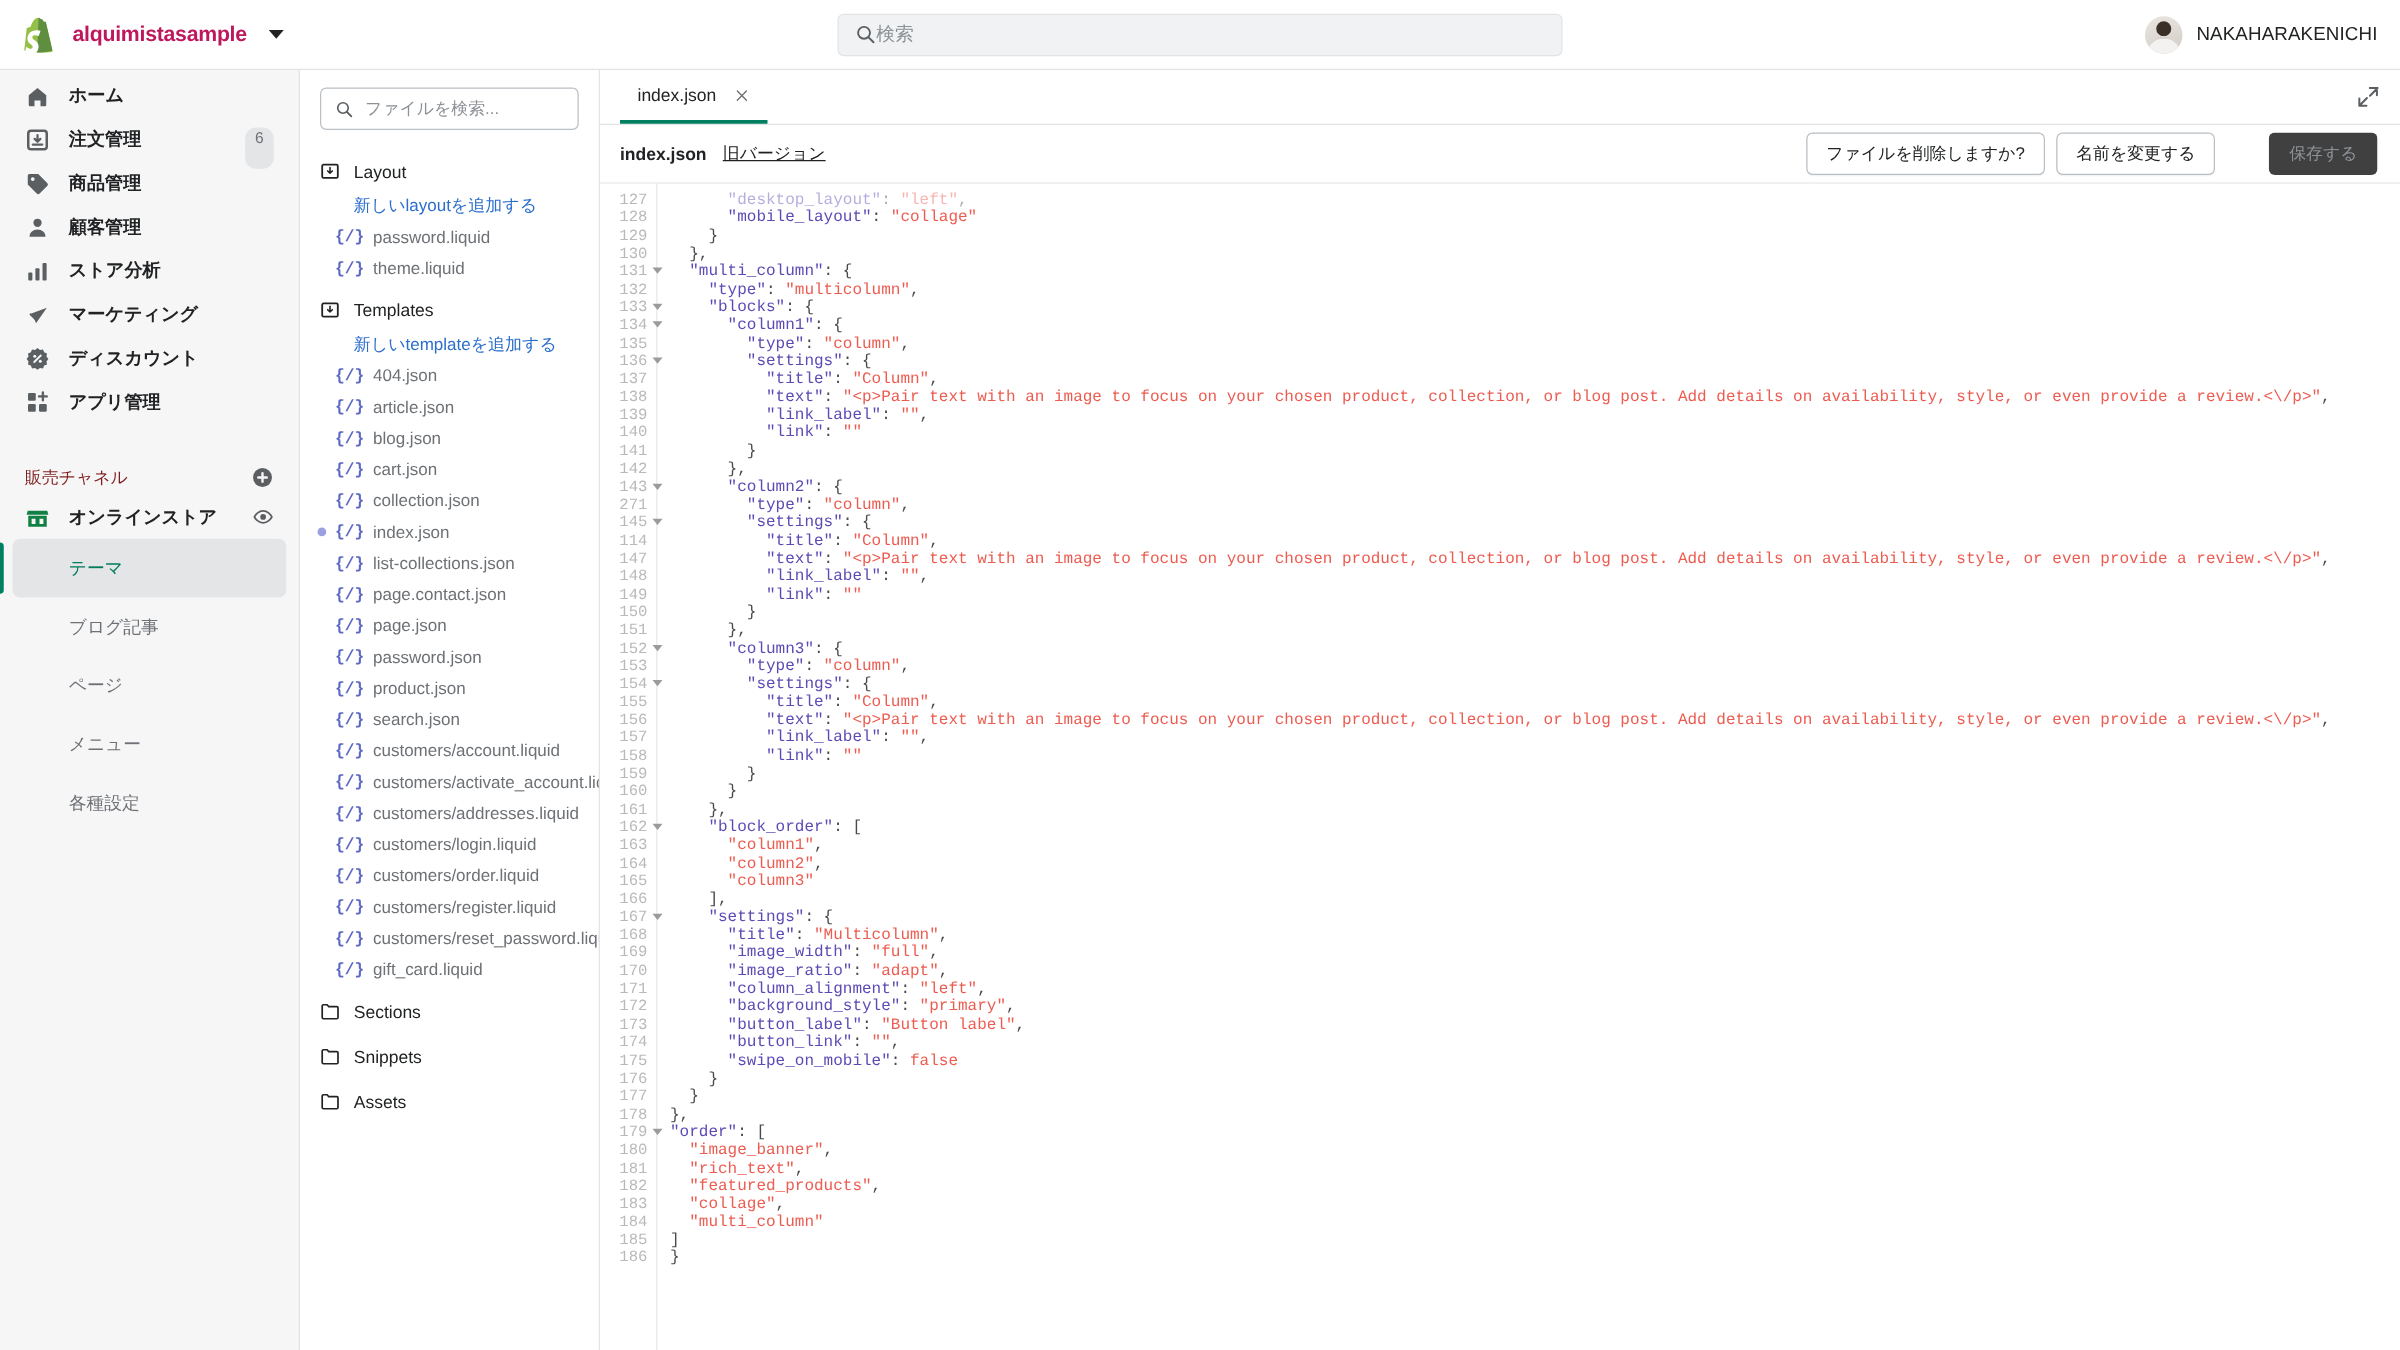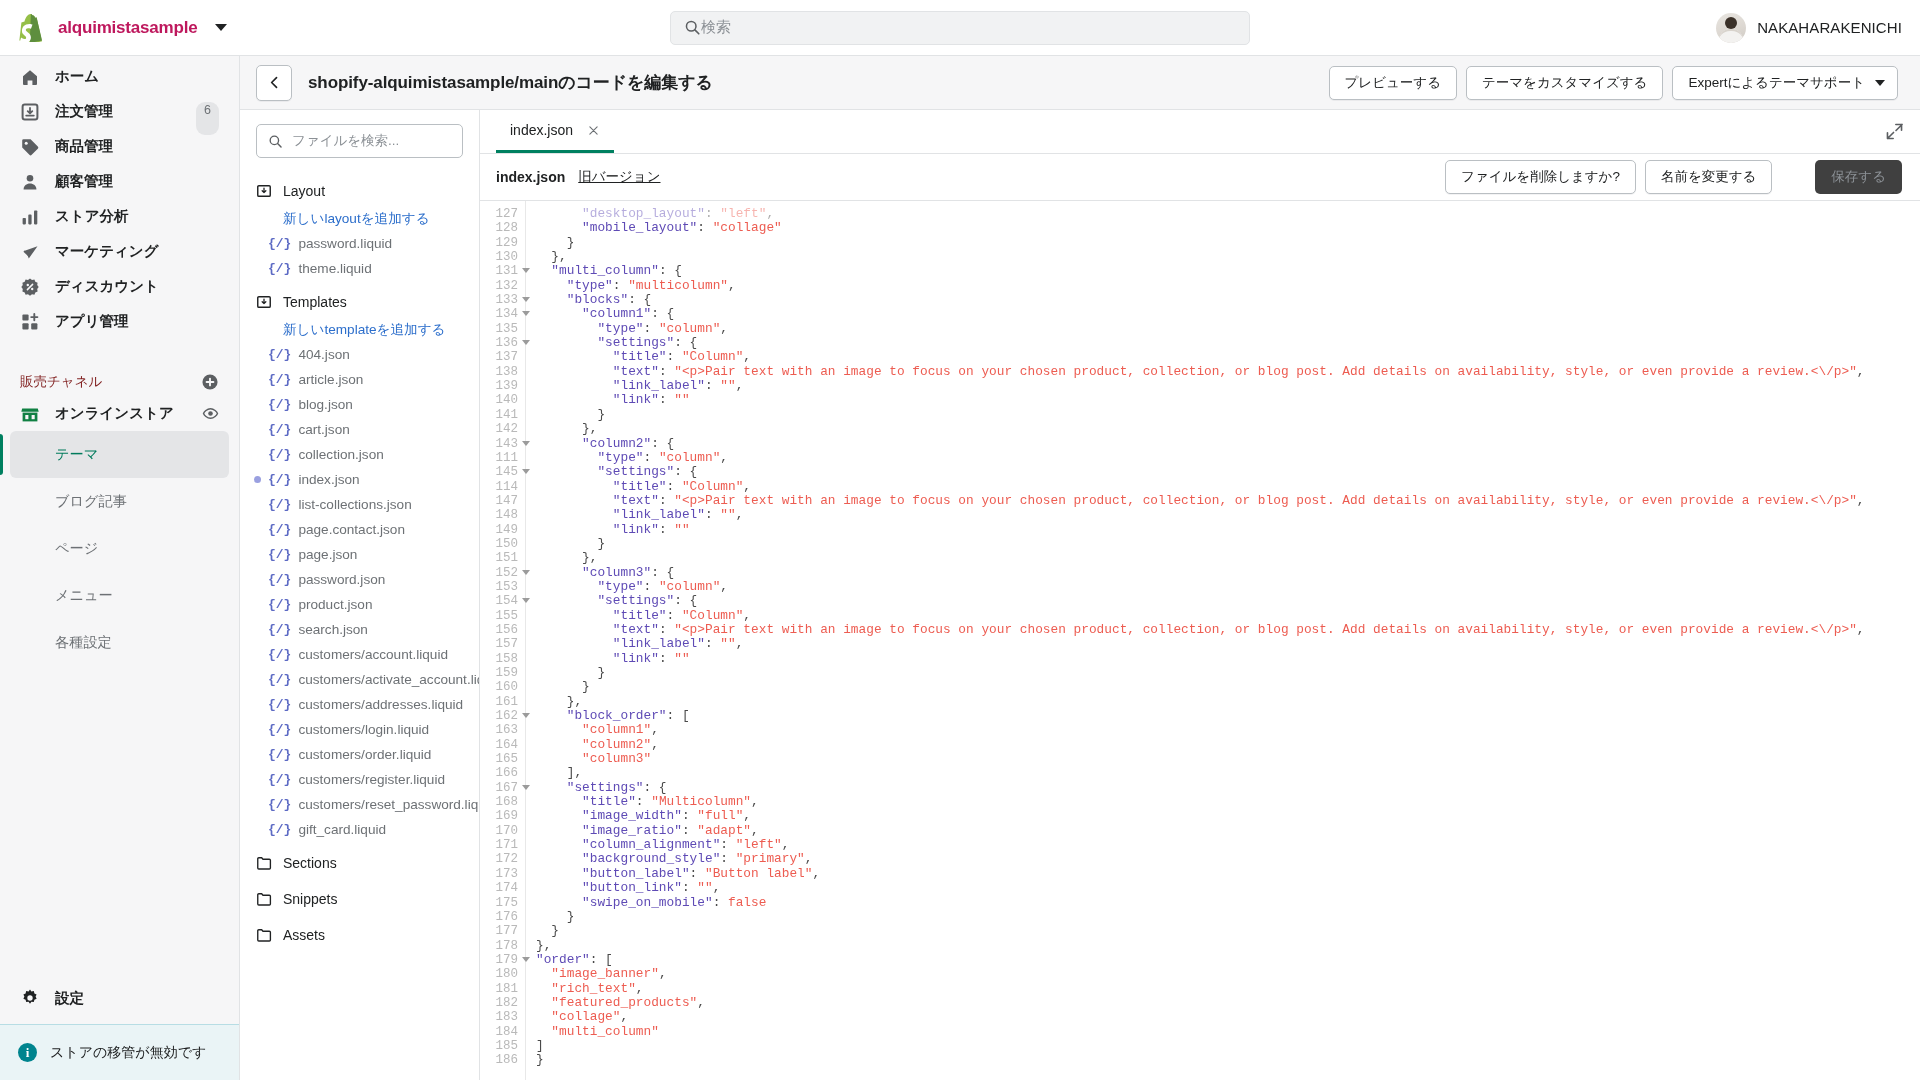--- a/index.html
+++ b/index.html
@@ -346,53 +346,24 @@
     <div class="sub-item">
       <span>ページ</span>
     </div>
     <div class="sub-item">
       <span>メニュー</span>
     </div>
     <div class="sub-item">
       <span>各種設定</span>
     </div>
 
-    <div class="nav-bottom">
-      <div class="settings-row">
-        <svg class="nav-ico" viewBox="0 0 20 20">
-          <path d="M10 1.4l1.4 2 2.4-.3.6 2.3 2.2 1-1 2.2 1 2.2-2.2 1-.6 2.3-2.4-.3-1.4 2-1.4-2-2.4.3-.6-2.3-2.2-1 1-2.2-1-2.2 2.2-1 .6-2.3 2.4.3z" fill="#202223"></path>
-          <circle cx="10" cy="10" r="2.7" fill="#f6f6f7"></circle>
-        </svg>
-        <span class="lbl">設定</span>
-      </div>
-      <div class="notice">
-        <span class="ic">i</span>
-        <span class="tx">ストアの移管が無効です</span>
-      </div>
-    </div>
   </div>
 
   <div class="editor-wrap">
 
-    <div class="ed-header">
-      <div class="back-btn">
-        <svg width="17" height="17" viewBox="0 0 20 20">
-          <path d="M12.4 4.2 6.6 10l5.8 5.8" fill="none" stroke="#202223" stroke-width="1.9" stroke-linecap="round" stroke-linejoin="round"></path>
-        </svg>
-      </div>
-      <div class="ed-title">shopify-alquimistasample/mainのコードを編集する</div>
-      <div class="ed-actions">
-        <button class="btn">プレビューする</button>
-        <button class="btn">テーマをカスタマイズする</button>
-        <button class="btn split">
-          <span>Expertによるテーマサポート</span>
-          <span style="width:0;height:0;border-left:5px solid transparent;border-right:5px solid transparent;border-top:6px solid #202223;"></span>
-        </button>
-      </div>
-    </div>
 
     <div class="ed-body">
 
       <div class="filetree">
         <div class="file-search">
           <svg width="15" height="15" viewBox="0 0 20 20">
             <circle cx="8.5" cy="8.5" r="5.6" stroke="#5c5f62" stroke-width="1.8" fill="none"></circle>
             <path d="M12.8 12.8 17.4 17.4" stroke="#5c5f62" stroke-width="1.9" stroke-linecap="round"></path>
           </svg>
           <span class="ph">ファイルを検索...</span>
@@ -559,21 +530,21 @@
               <div class="ln">134<span class="fold"></span></div>
               <div class="ln">135</div>
               <div class="ln">136<span class="fold"></span></div>
               <div class="ln">137</div>
               <div class="ln">138</div>
               <div class="ln">139</div>
               <div class="ln">140</div>
               <div class="ln">141</div>
               <div class="ln">142</div>
               <div class="ln">143<span class="fold"></span></div>
-              <div class="ln">111</div>
+              <div class="ln">271</div>
               <div class="ln">145<span class="fold"></span></div>
               <div class="ln">114</div>
               <div class="ln">147</div>
               <div class="ln">148</div>
               <div class="ln">149</div>
               <div class="ln">150</div>
               <div class="ln">151</div>
               <div class="ln">152<span class="fold"></span></div>
               <div class="ln">153</div>
               <div class="ln">154<span class="fold"></span></div>

